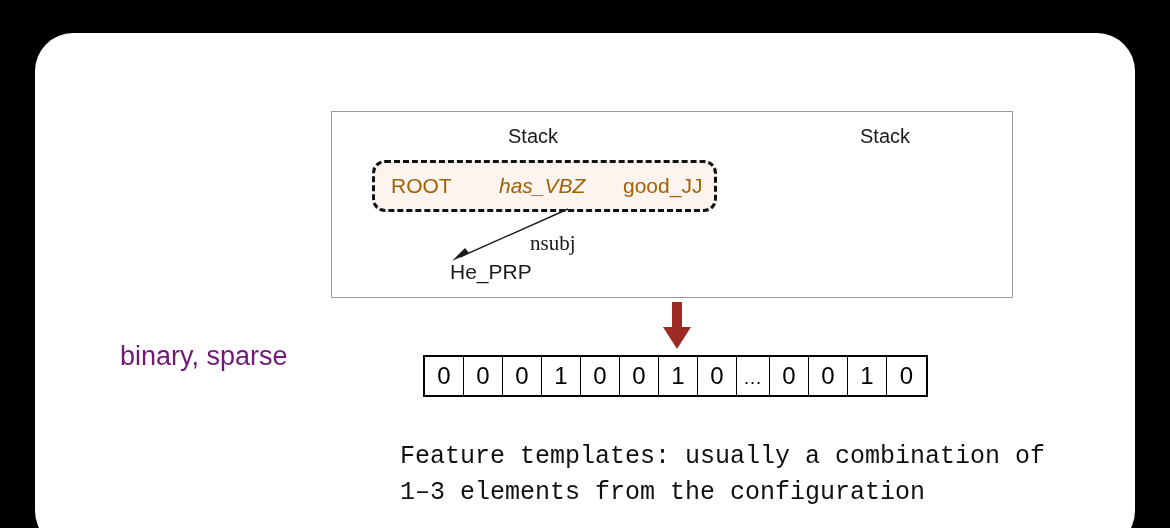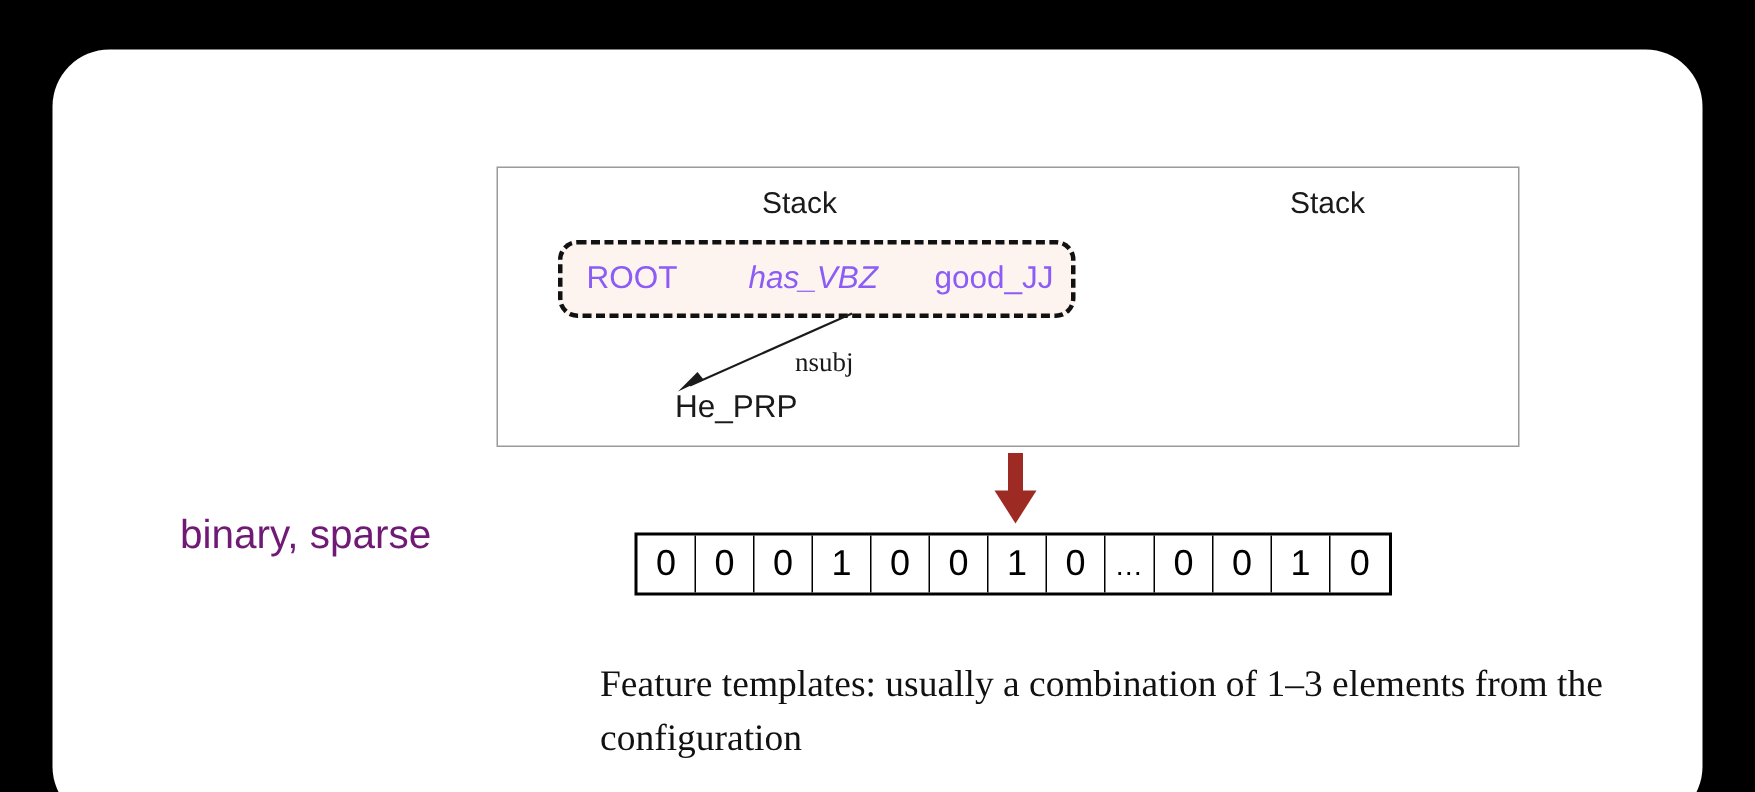--- a/index.html
+++ b/index.html
@@ -67,21 +67,21 @@
     left: 435px;
     top: 48px;
     width: 212px;
     height: 52px;
   }
 
   .token {
     position: absolute;
     font-family: "Liberation Sans", sans-serif;
     font-size: 21px;
-    color: #8b5cf6;
+    color: #a16207;
     white-space: nowrap;
     top: 50%;
     transform: translateY(-50%);
   }
   #stack-token-0  { left: 16px; }
   #stack-token-1  { left: 124px; font-style: italic; }
   #stack-token-2  { left: 248px; }
   #buffer-token-0 { left: 16px; }
   #buffer-token-1 { left: 164px; font-size: 19px; letter-spacing: 1px; }
 
@@ -92,21 +92,21 @@
     top: 95px;
     width: 180px;
     height: 62px;
     overflow: visible;
   }
   #dep-label {
     position: absolute;
     left: 198px;
     top: 119px;
     font-family: "Liberation Serif", serif;
-    font-size: 18px;
+    font-size: 21px;
     color: #1a1a1a;
     white-space: nowrap;
   }
   #dep-child-token {
     position: absolute;
     left: 98px;
     top: 148px;
     font-family: "Liberation Sans", sans-serif;
     font-size: 21px;
     color: #1a1a1a;
@@ -170,21 +170,21 @@
     vertical-align: super;
     line-height: 0;
   }
 
   
   #caption {
     position: absolute;
     left: 365px;
     top: 406px;
     width: 680px;
-    font-family: Liberation Serif, serif;
+    font-family: Liberation Mono, monospace;
     font-size: 25px;
     color: #111111;
     line-height: 1.42;
   }
 </style>
 </head>
 <body>
 
 <div id="screen">
 

